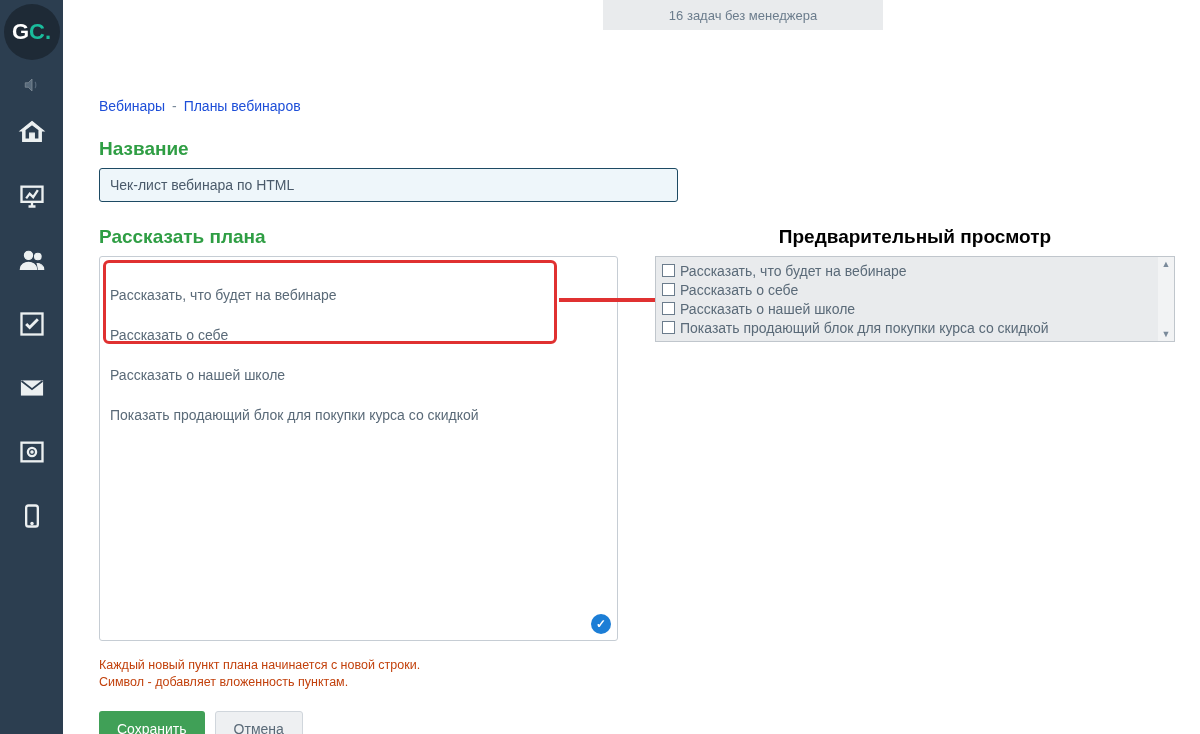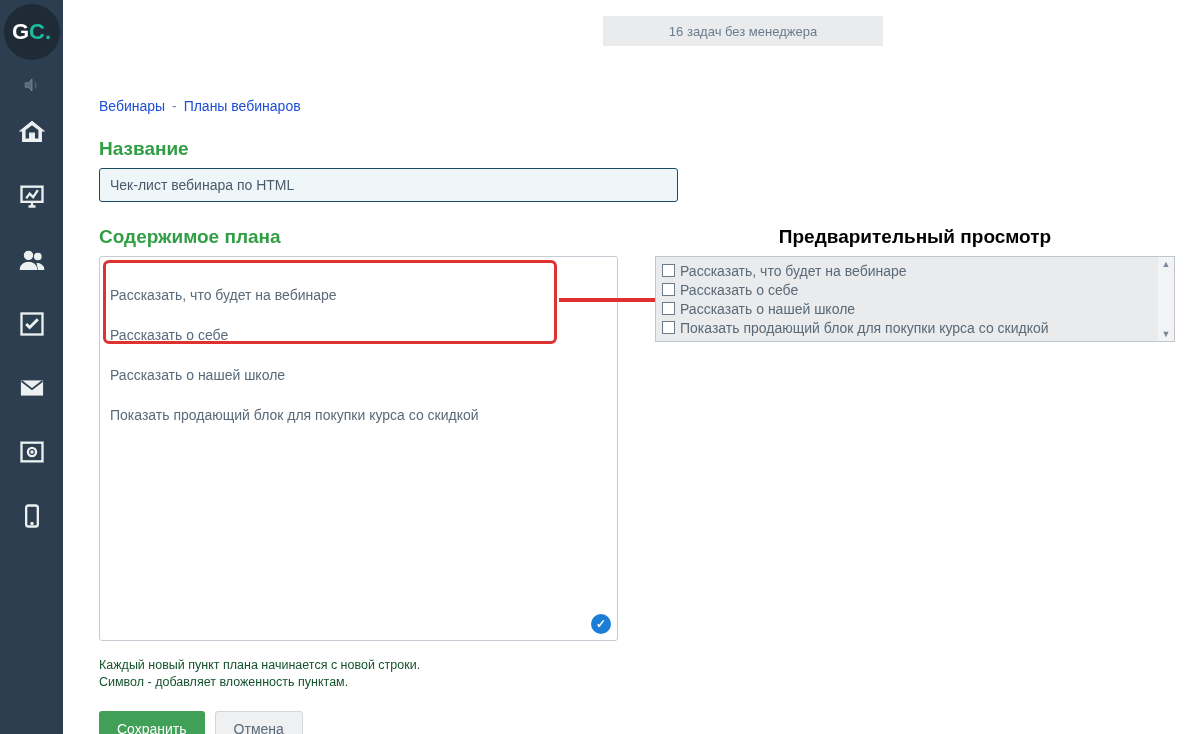--- a/index.html
+++ b/index.html
@@ -14,21 +14,21 @@
     .logo .dot { color: #1abc9c; }
     .sb-item { width: 63px; height: 64px; display: flex; align-items: center; justify-content: center; cursor: pointer; }
     .sb-item svg { width: 28px; height: 28px; fill: #ecf0f1; stroke: #ecf0f1; }
     .sb-item.sound { height: 30px; opacity: 0.45; }
     .sb-item.sound svg { width: 18px; height: 18px; }
     
     
     .main { flex: 1; padding: 0 0 0 36px; position: relative; }
     
     
-    .top-notice { position: absolute; top: 16px; left: 540px; width: 280px; height: 30px; background: #e9ebed; display: flex; align-items: center; justify-content: center; color: #6b7c8c; font-size: 13px; }
+    .top-notice { position: absolute; top: 0; left: 540px; width: 280px; height: 30px; background: #e9ebed; display: flex; align-items: center; justify-content: center; color: #6b7c8c; font-size: 13px; }
     
     
     .breadcrumb { margin-top: 98px; font-size: 14px; }
     .breadcrumb a { color: #1d4ed8; text-decoration: none; cursor: pointer; }
     .breadcrumb .sep { color: #7a8a9a; margin: 0 3px; }
     .breadcrumb .current { color: #1d4ed8; }
     
     
     .form-row { margin-top: 24px; }
     .columns { display: flex; gap: 36px; margin-top: 24px;}
@@ -46,21 +46,21 @@
     .preview-box { width: 520px; border: 1px solid #c0c6cc; background: #e9ebed; padding: 4px 6px; position: relative; }
     .preview-scroll { position:absolute; right:0; top:0; bottom:0; width:16px; background:#f2f3f4; display:flex; flex-direction:column; justify-content:space-between; align-items:center;}
     .preview-scroll .arrow { font-size:9px; color:#7a8a9a; line-height:14px;}
     .preview-item { display: flex; align-items: center; gap: 5px; height: 19px; font-size: 14px; color: #5a6a78; }
     .preview-item .cb { width: 13px; height: 13px; border: 1.5px solid #6b7c8c; background: #fff; flex-shrink: 0; }
     
     
     .arrow-svg { position: absolute; top: 54px; left: 360px; pointer-events: none; }
     
     
-    .help { margin-top: 16px; font-size: 12.5px; color: #14532d; line-height: 17px; }
+    .help { margin-top: 16px; font-size: 12.5px; color: #c2410c; line-height: 17px; }
     
     
     .btn-row { margin-top: 20px; display: flex; gap: 10px; }
     .btn { height: 36px; padding: 0 18px; border-radius: 3px; font-size: 14px; cursor: pointer; border: none; display:flex; align-items:center; }
     .btn-primary { background: #40a057; color: #fff; }
     .btn-secondary { background: #eef0f2; color: #5a6a78; border: 1px solid #d0d6dc; }
   </style>
 </head>
 <body>
 
@@ -134,21 +134,21 @@
     </div>
 
     <div class="form-row">
       <div class="label">Название</div>
       <input class="title-input" value="Чек-лист вебинара по HTML" style="">
     </div>
 
     <div class="columns">
 
       <div class="col">
-        <div class="label">Содержимое плана</div>
+        <div class="label">Рассказать плана</div>
         <div class="textarea-wrap">
           <div class="ta-content">
             <div>Рассказать, что будет на вебинаре</div>
             <div>Рассказать о себе</div>
             <div>Рассказать о нашей школе</div>
             <div>Показать продающий блок для покупки курса со скидкой</div>
           </div>
           <div class="highlight-box"></div>
           <div class="check-badge"></div>
         </div>

